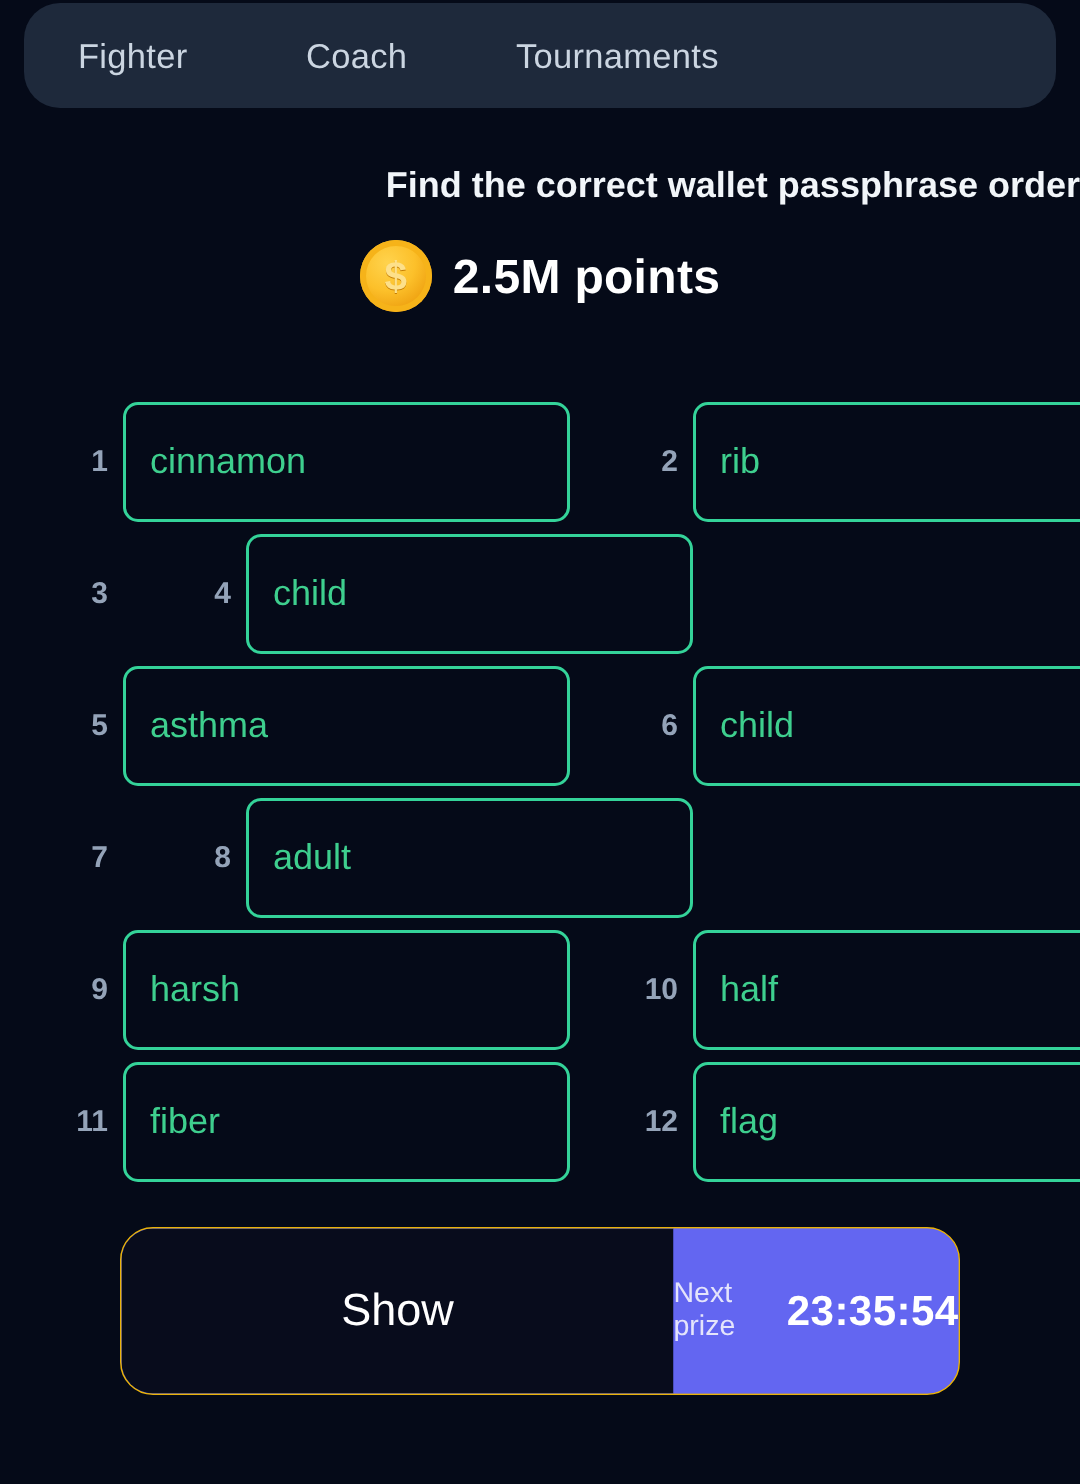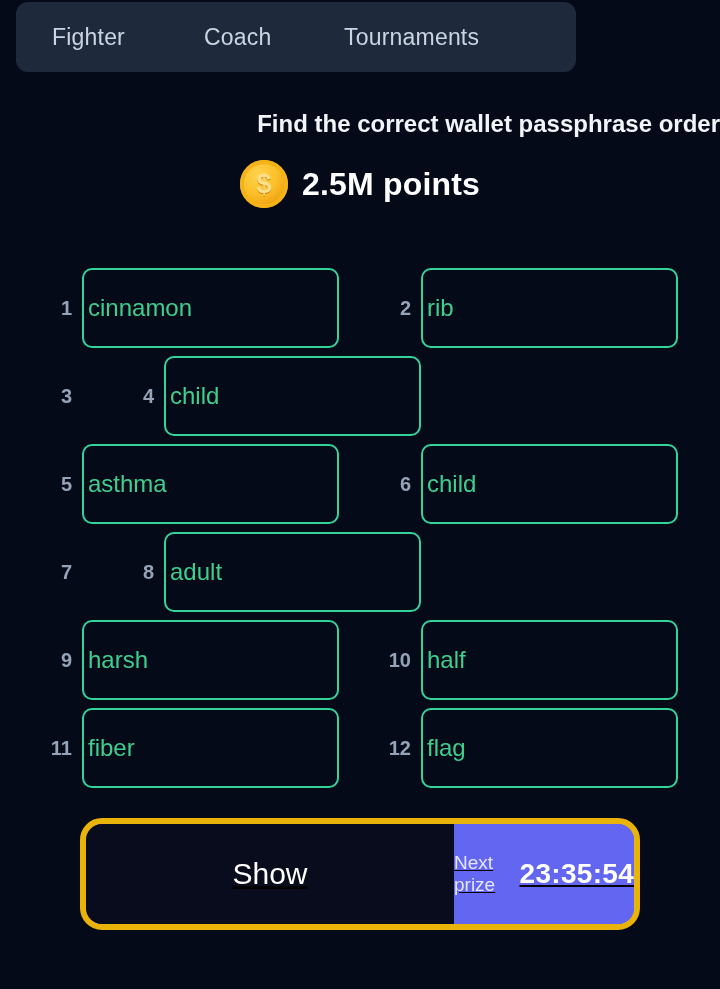--- a/index.html
+++ b/index.html
@@ -17,24 +17,24 @@
     width: 720px;
     height: 989px;
     background: #050a18;
   }
 
   
   .navbar {
     position: absolute;
     left: 16px;
     top: 2px;
-    width: 560px;
+    width: 688px;
     height: 70px;
     background: #1e293b;
-    border-radius: 12px;
+    border-radius: 24px;
     display: flex;
     align-items: center;
   }
 
   .nav-tab {
     font-size: 23px;
     color: #cbd5e1;
     letter-spacing: 0.2px;
     white-space: nowrap;
     background: transparent;
@@ -139,50 +139,49 @@
     width: 36px;
     text-align: right;
     font-size: 20px;
     font-weight: bold;
     color: #94a3b8;
     padding-right: 10px;
     flex: none;
   }
 
   .word-box {
-    width: 257px;
+    width: 298px;
     height: 80px;
     border: 2px solid #34d399;
     border-radius: 10px;
     background: transparent;
     display: flex;
     align-items: center;
-    padding-left: 4px;
+    padding-left: 16px;
     flex: none;
   }
 
   .word-text {
     font-size: 24px;
     color: #3ecf8e;
     font-family: "Liberation Sans", sans-serif;
   }
 
   
   .action-bar {
     position: absolute;
     left: 80px;
     top: 818px;
     width: 560px;
     height: 112px;
     background: #6366f1;
-    border: 6px solid #eab308;
+    border: 1px solid #eab308;
     border-radius: 22px;
     display: flex;
     overflow: hidden;
-    text-decoration: underline;
   }
 
   .show-btn {
     width: 368px;
     height: 100%;
     background: #080c1c;
     border: none;
     color: #ffffff;
     font-size: 30px;
     font-family: "Liberation Sans", sans-serif;

